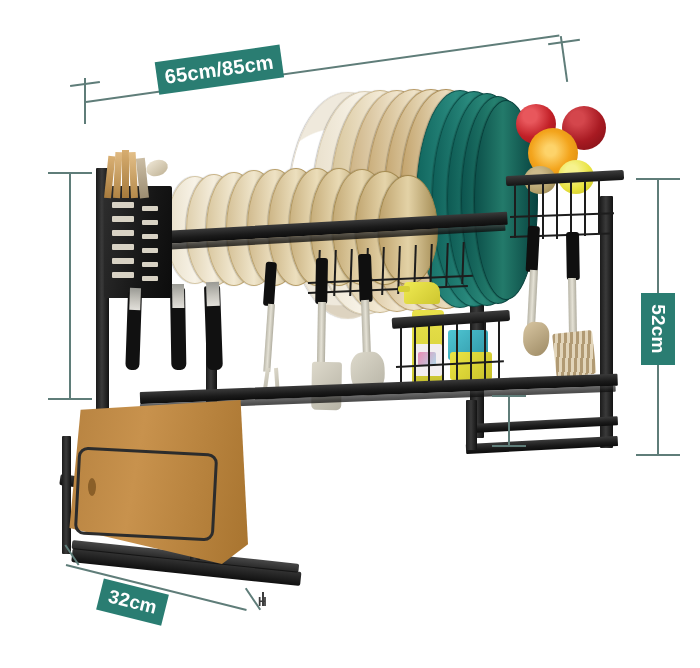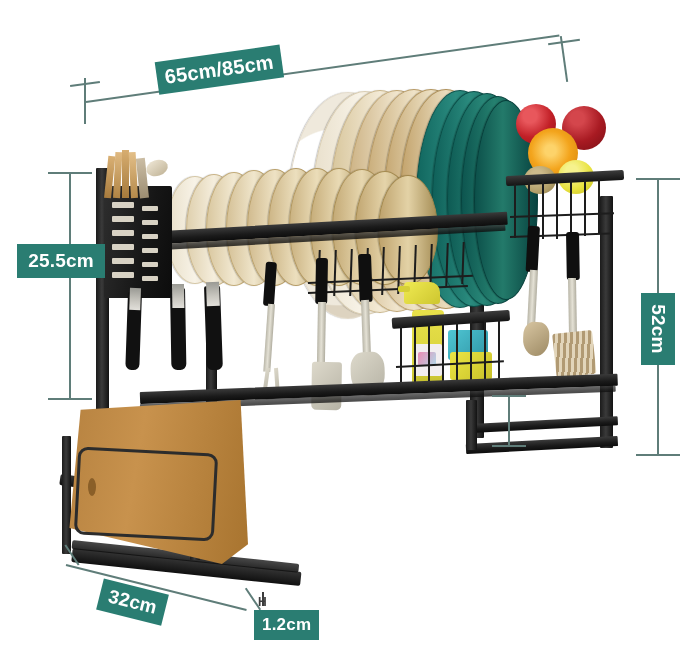--- a/index.html
+++ b/index.html
@@ -330,35 +330,33 @@
   <div class="dim-line" style="left:86px; top:101px; width:478px; height:2px; transform:rotate(-8deg);"></div>
   <div class="dim-cap" style="left:84px; top:78px; width:2px; height:46px;"></div>
   <div class="dim-cap" style="left:70px; top:83px; width:30px; height:2px; transform:rotate(-8deg);"></div>
   <div class="dim-cap" style="left:563px; top:36px; width:2px; height:46px; transform:rotate(-8deg);"></div>
   <div class="dim-cap" style="left:548px; top:41px; width:32px; height:2px; transform:rotate(-8deg);"></div>
   <div class="dim-label" style="left:157px; top:62px; padding:6px 8px 7px; font-size:20px; transform:rotate(-8deg); transform-origin:0 50%;">65cm/85cm</div>
 
   <div class="dim-line" style="left:69px; top:172px; width:2px; height:228px;"></div>
   <div class="dim-cap" style="left:48px; top:172px; width:44px; height:2px;"></div>
   <div class="dim-cap" style="left:48px; top:398px; width:44px; height:2px;"></div>
-  <div class="dim-label" style="left:17px; top:244px; width:88px; padding:7px 0 8px; font-size:19px;">25.5cm</div>
 
   <div class="dim-line" style="left:657px; top:178px; width:2px; height:278px;"></div>
   <div class="dim-cap" style="left:636px; top:178px; width:44px; height:2px;"></div>
   <div class="dim-cap" style="left:636px; top:454px; width:44px; height:2px;"></div>
   <div class="dim-label" style="left:622px; top:312px; width:72px; padding:7px 0 8px; font-size:19px;
               transform:rotate(90deg); transform-origin:50% 50%;">52cm</div>
 
   <div class="dim-line" style="left:508px; top:395px; width:2px; height:52px;"></div>
   <div class="dim-cap" style="left:492px; top:395px; width:34px; height:2px;"></div>
   <div class="dim-cap" style="left:492px; top:445px; width:34px; height:2px;"></div>
 
   <div class="dim-line" style="left:66px; top:564px; width:186px; height:2px; transform:rotate(14deg);"></div>
   <div class="dim-cap" style="left:60px; top:554px; width:24px; height:2px; transform:rotate(56deg);"></div>
   <div class="dim-cap" style="left:240px; top:598px; width:26px; height:2px; transform:rotate(56deg);"></div>
   <div class="dim-label" style="left:100px; top:578px; padding:6px 9px 7px; font-size:19px;
               transform:rotate(14deg); transform-origin:0 50%;">32cm</div>
 
   <div class="dim-marker" style="left:258px; top:596px;">H</div>
   <div class="dim-cap" style="left:262px; top:592px; width:2px; height:14px; background:#3c3c3c;"></div>
-  <div class="dim-label" style="left:254px; top:610px; padding:6px 8px 7px; font-size:17px;">1.2cm</div>
 
 </div>
 
 </body></html>

